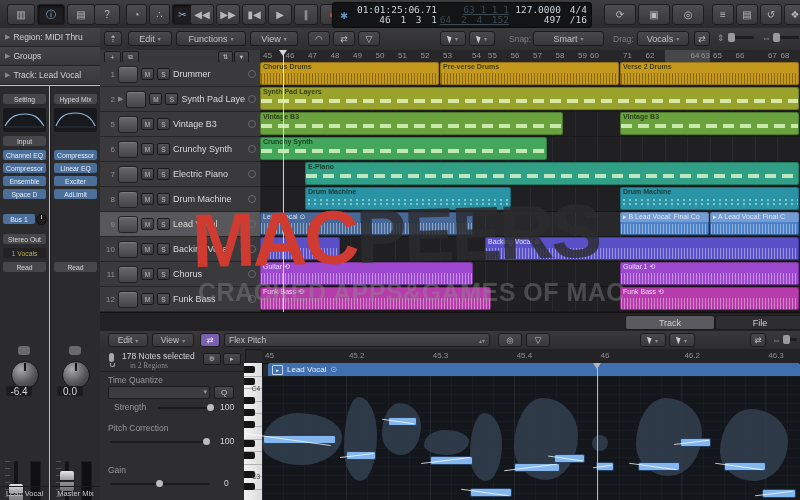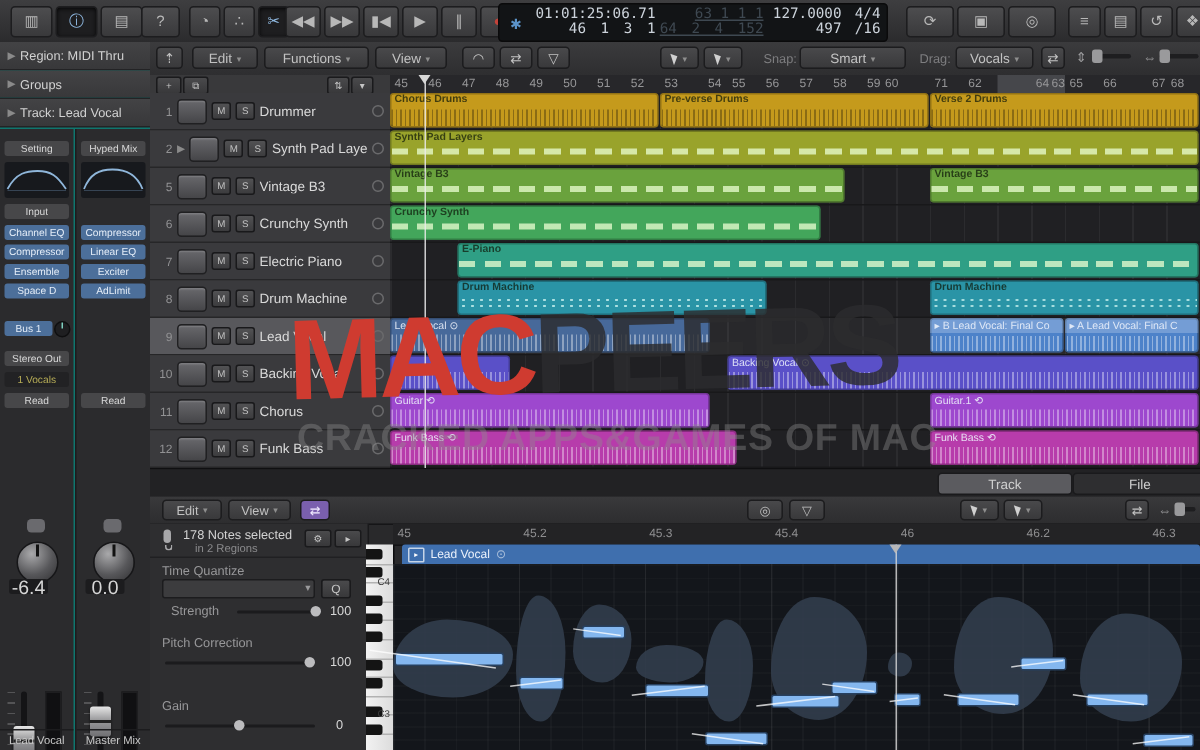--- a/index.html
+++ b/index.html
@@ -18,38 +18,38 @@
   #lcd{position:absolute;left:332px;top:2px;width:258px;height:24px;background:#121416;
     border:1px solid #0a0a0b;border-radius:3px;display:flex;align-items:stretch;
     font-family:"DejaVu Sans Mono",monospace;}
   #lcd-gear{width:22px;display:flex;align-items:center;justify-content:center;color:#5b93c8;font-size:12px;}
   .lcd-col{display:flex;flex-direction:column;justify-content:center;line-height:10px;}
   .lcd-top{font-size:9.5px;color:#ccd3db;text-align:right;}
   .lcd-bot{font-size:9.5px;color:#ccd3db;text-align:right;word-spacing:4px;}
   .lcd-dim .lcd-top,.lcd-dim .lcd-bot{color:#3e4851;text-decoration:underline;}
   #lcd-time{width:82px;}#lcd-loc{width:72px;}#lcd-tempo{width:52px;}#lcd-sig{width:26px;margin-right:3px;}
   
-  #inspector{position:absolute;left:0;top:28px;width:100px;height:472px;background:#0f766e;border-right:5px solid #737373;}
+  #inspector{position:absolute;left:0;top:28px;width:100px;height:472px;background:#fca5a5;border-right:5px solid #737373;}
   .insp-row{height:18px;background:linear-gradient(#434345,#38383a);border-bottom:1px solid #232325;
     display:flex;align-items:center;font-size:8.5px;color:#d2d2d2;padding-left:5px;gap:3px;}
   .disc{color:#8a8a8a;font-size:7px;}
   .strip{position:absolute;top:58px;bottom:0;width:49px;background:#2b2b2d;}
   #strip0{left:0;}#strip1{left:50px;border-left:1px solid #1c1c1e;}
   .chip{position:absolute;left:3px;right:3px;height:10px;border-radius:2px;background:#474749;
     color:#d8d8d8;font-size:6.8px;display:flex;align-items:center;justify-content:center;overflow:hidden;}
   .chip.blue{background:#4c6f9a;color:#e4edf8;}
   .chip.dark{background:#222224;color:#b6ac56;}
   .eq-thumb{position:absolute;left:3px;right:3px;top:22px;height:24px;background:#17191d;border-radius:2px;}
   .knob-mini{position:absolute;width:9px;height:9px;border-radius:50%;background:#1f1f21;border:1px solid #0f0f10;}
   .knob-mini::after{content:"";position:absolute;left:4px;top:0;width:1px;height:4px;background:#7fd0c0;}
   .pan-knob{position:absolute;left:11px;width:26px;height:26px;border-radius:50%;
     background:radial-gradient(circle at 35% 28%,#a9a9ab,#57575a 55%,#2e2e30);border:1px solid #161618;}
   .pan-knob::after{content:"";position:absolute;left:12px;top:1px;width:1.5px;height:8px;background:#111;}
   .pan-val{position:absolute;left:6px;width:26px;height:10px;background:#1c1c1e;border-radius:2px;
-    font-size:13px;color:#d6d6d6;display:flex;align-items:center;justify-content:center;}
+    font-size:10px;color:#d6d6d6;display:flex;align-items:center;justify-content:center;}
   .fader-groove{position:absolute;left:14px;width:4px;top:375px;height:72px;background:#141416;border-radius:2px;}
   .fader-ticks{position:absolute;left:5px;width:5px;top:375px;height:72px;
     background:repeating-linear-gradient(180deg,#545456 0 1px,transparent 1px 7px);}
   .fader-handle{position:absolute;left:9px;width:14px;height:20px;border-radius:2px;
     background:linear-gradient(#e6e6e6,#9a9a9c 45%,#6f6f72);box-shadow:0 1px 2px rgba(0,0,0,.6);}
   .fader-handle::after{content:"";position:absolute;left:0;right:0;top:9px;height:1.5px;background:#222;}
   .meter{position:absolute;left:30px;width:9px;top:375px;height:72px;background:#101012;border:1px solid #1e1e20;}
   .mini{position:absolute;height:10px;border-radius:2px;background:linear-gradient(#4a4a4c,#38383a);
     border:1px solid #1a1a1c;color:#c6c6c6;font-size:6.5px;display:flex;align-items:center;justify-content:center;}
   .strip-name{position:absolute;left:0;right:0;bottom:2px;text-align:center;font-size:7.5px;color:#c9c9c9;
@@ -116,21 +116,21 @@
   .ed-tab.active{background:#5b5b5f;}
   #ed-toolbar{position:absolute;left:0;top:18px;width:700px;height:18px;
     background:linear-gradient(#39393b,#2d2d2f);border-bottom:1px solid #151517;}
   .etb{position:absolute;top:2px;height:14px;background:linear-gradient(#49494b,#39393b);
     border:1px solid #1c1c1e;border-radius:3px;color:#c2c2c2;font-size:8.5px;
     display:flex;align-items:center;justify-content:center;gap:3px;padding:0 4px;box-sizing:border-box;}
   .etb.purple{background:#7a5fae;color:#f0eaff;}
   #ed-panel{position:absolute;left:0;top:36px;width:145px;height:152px;background:#2e2e30;border-right:1px solid #1a1a1c;}
   #ed-panel .hdr{height:22px;border-bottom:1px solid #202022;position:relative;}
   #np-title{position:absolute;left:22px;top:2px;font-size:8.5px;color:#d2d2d2;}
-  #np-sub{position:absolute;left:30px;top:12px;font-size:7.5px;color:#8a8a8c;}
+  #np-sub{position:absolute;left:30px;top:12px;font-size:7.5px;color:#8a8a8c;font-family:Liberation Serif, serif;}
   .mic-ico{position:absolute;left:9px;top:4px;width:5px;height:9px;border-radius:3px;background:#a8a8aa;}
   .mic-ico::after{content:"";position:absolute;left:1px;top:10px;width:3px;height:3px;border:1px solid #a8a8aa;border-top:none;border-radius:0 0 3px 3px;}
   .plabel{position:absolute;font-size:8.5px;color:#98989a;}
   .pval{position:absolute;font-size:8.5px;color:#d6d6d6;}
   .pslider{position:absolute;height:2px;background:#1b1b1d;border-radius:2px;}
   .pslider::after{content:"";position:absolute;top:-3px;width:7px;height:7px;border-radius:50%;background:#bcbcbe;}
   .pslider.end::after{right:0;}
   .pslider.mid::after{left:46%;}
   #tq-select{position:absolute;left:8px;top:37px;width:100px;height:11px;background:#3c3c3e;
     border:1px solid #1c1c1e;border-radius:2px;}
@@ -605,20 +605,24 @@
   <div id="ed-toolbar">
     <div class="etb" style="left:8px;width:40px">
         <span>Edit</span>
         <span class="car" style="font-size:6px;color:#8e8e8e">▾</span>
       </div>
     <div class="etb" style="left:52px;width:42px">
         <span>View</span>
         <span class="car" style="font-size:6px;color:#8e8e8e">▾</span>
       </div>
     <div class="etb purple" style="left:100px;width:20px">⇄</div>
+    <div class="etb" style="left:124px;width:266px;justify-content:flex-start">
+        <span>Flex Pitch</span>
+        <span style="margin-left:auto;font-size:6px;color:#8e8e8e">▴▾</span>
+      </div>
     <div class="etb" style="left:398px;width:24px">◎</div>
     <div class="etb" style="left:426px;width:24px">▽</div>
     <div class="etb" style="left:540px;width:26px">
         <span class="cursor-tri"></span>
         <span style="font-size:6px;color:#8e8e8e">▾</span>
       </div>
     <div class="etb" style="left:569px;width:26px">
         <span class="cursor-tri"></span>
         <span style="font-size:6px;color:#8e8e8e">▾</span>
       </div>

